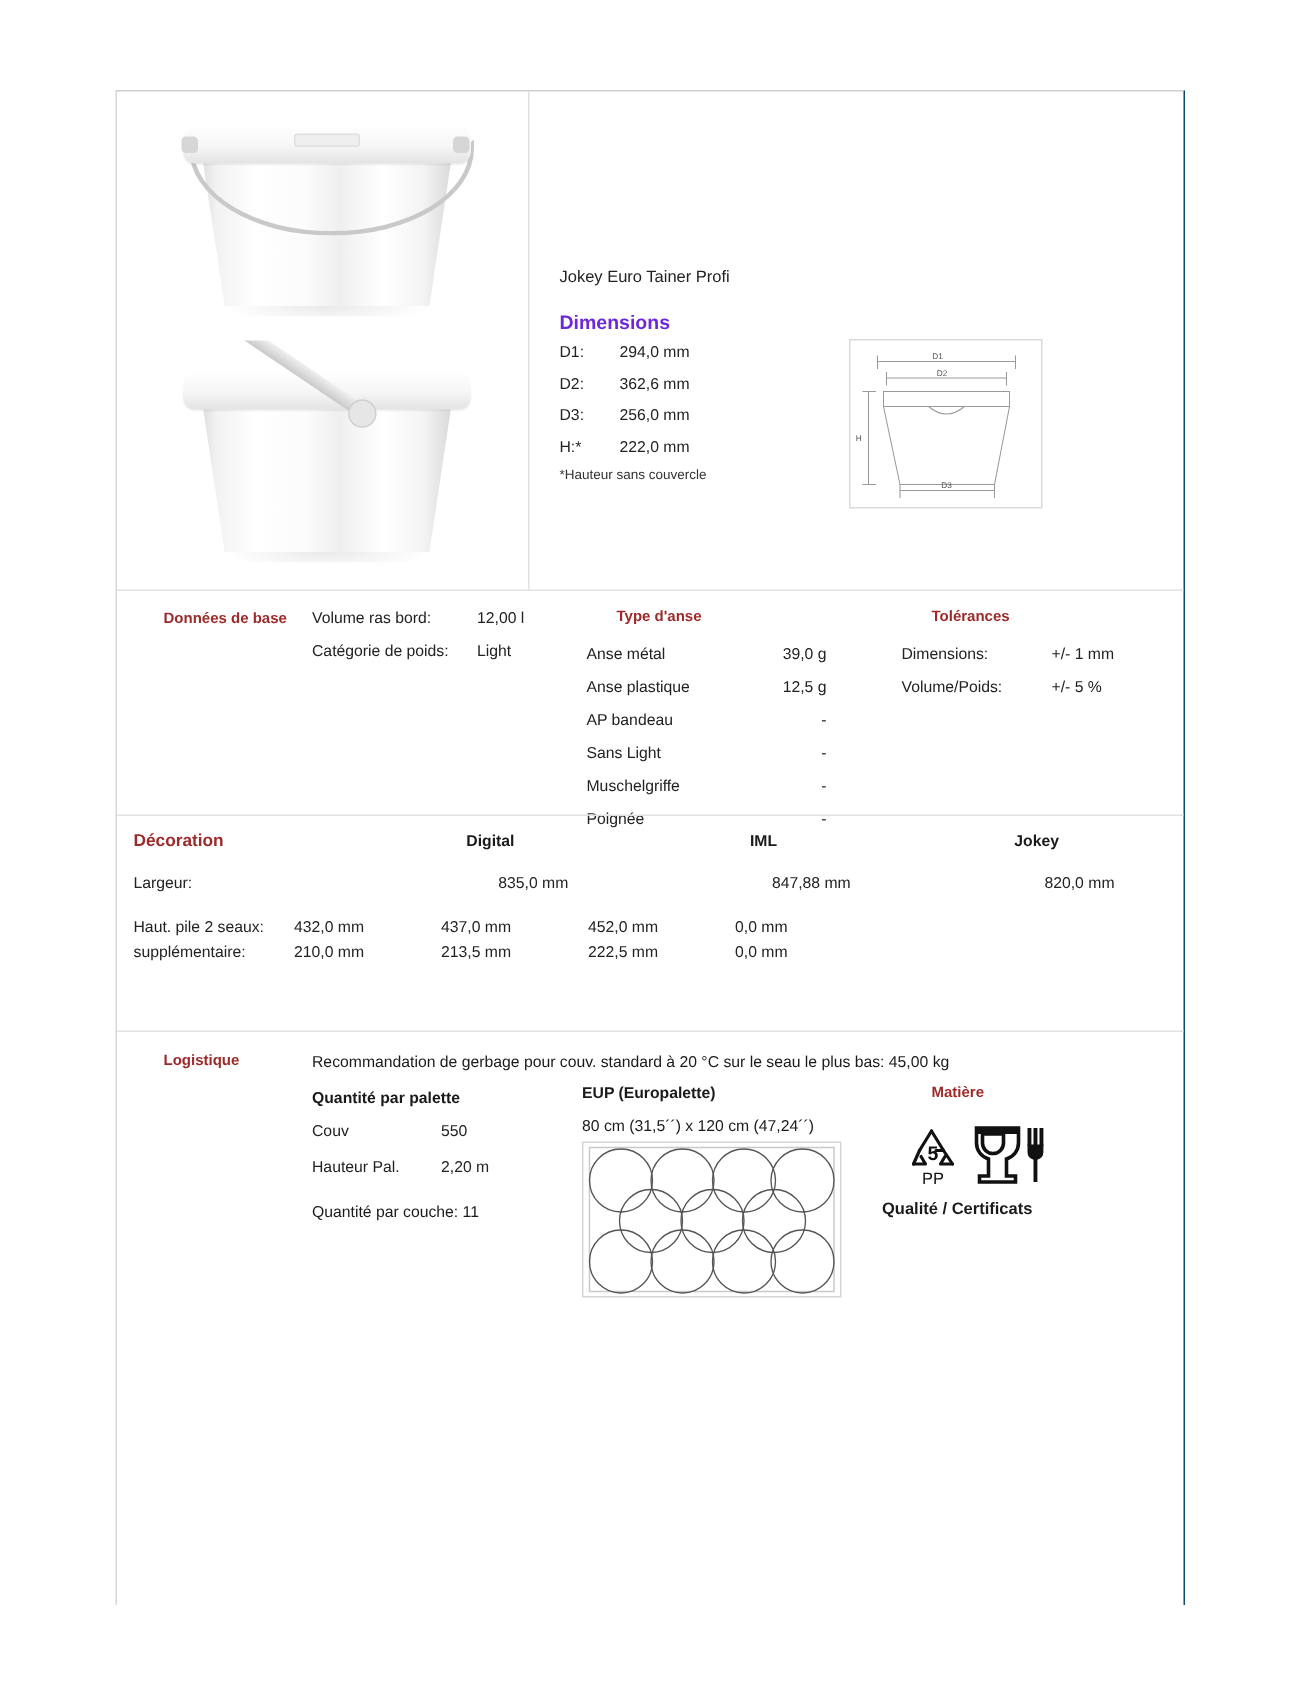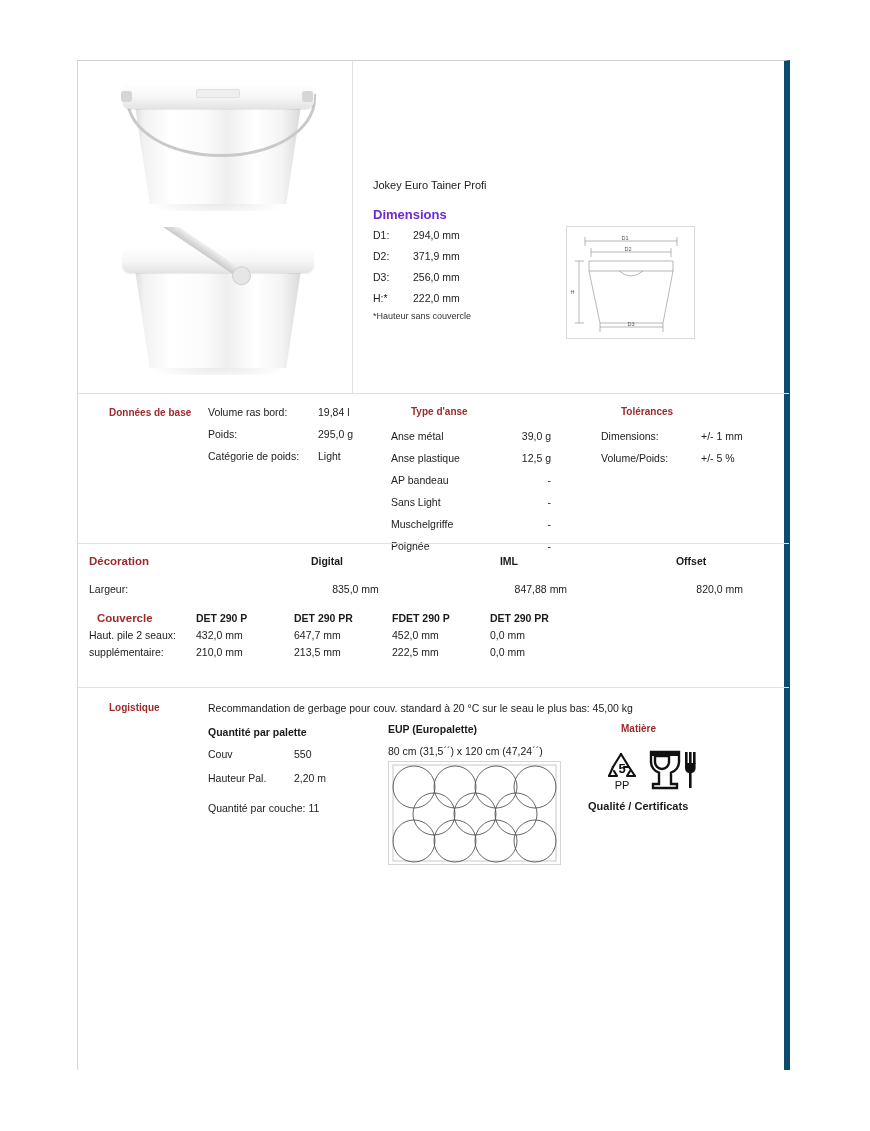--- a/index.html
+++ b/index.html
@@ -16,21 +16,21 @@
     overflow: hidden;
   }
 
   .page {
     position: absolute;
     left: 77px;
     top: 60px;
     width: 713px;
     height: 1010px;
     border-left: 1px solid #d8d8d8;
-    border-right: 6px solid #0c4a6e;
+    border-right: 1px solid #0c4a6e;
     border-top: 1px solid #d0d0d0;
     box-sizing: border-box;
   }
 
   
   .top-block {
     position: absolute;
     left: 0; top: 0;
     width: 711px;
     height: 332px;
@@ -339,21 +339,21 @@
       <div class="dims-head">Dimensions</div>
 
       <table class="dims-table">
         <tbody>
           <tr>
             <td class="k lbl">D1:</td>
             <td class="val">294,0 mm</td>
           </tr>
           <tr>
             <td class="k lbl">D2:</td>
-            <td class="val">371,9 mm</td>
+            <td class="val">362,6 mm</td>
           </tr>
           <tr>
             <td class="k lbl">D3:</td>
             <td class="val">256,0 mm</td>
           </tr>
           <tr>
             <td class="k lbl">H:*</td>
             <td class="val">222,0 mm</td>
           </tr>
         </tbody>
@@ -398,25 +398,21 @@
   </div>
 
   <div class="sec rule-top" id="sec-base">
 
     <div class="col-a redhead">Données de base</div>
 
     <table class="basetbl">
       <tbody>
         <tr>
           <td class="k lbl">Volume ras bord:</td>
-          <td class="v val">19,84 l</td>
-        </tr>
-        <tr>
-          <td class="k lbl">Poids:</td>
-          <td class="v val">295,0 g</td>
+          <td class="v val">12,00 l</td>
         </tr>
         <tr>
           <td class="k lbl">Catégorie de poids:</td>
           <td class="v val">Light</td>
         </tr>
       </tbody>
     </table>
 
     <div class="h-head redhead">Type d'anse</div>
 
@@ -467,21 +463,21 @@
   </div>
 
   <div class="sec rule-top" id="sec-deco">
 
     <table class="decotbl">
       <thead>
         <tr>
           <th class="first">Décoration</th>
           <th>Digital</th>
           <th>IML</th>
-          <th>Offset</th>
+          <th>Jokey</th>
         </tr>
       </thead>
       <tbody>
         <tr>
           <td class="rl lbl">Largeur:</td>
           <td class="rv val">835,0 mm</td>
           <td class="rv val">847,88 mm</td>
           <td class="rv val">820,0 mm</td>
         </tr>
       </tbody>
@@ -489,33 +485,26 @@
 
     <table class="lidtbl">
       <colgroup>
         <col class="c0">
           <col class="cx">
           <col class="cx">
           <col class="cx">
           <col class="cx">
       </colgroup>
       <thead>
-        <tr>
-          <th class="first">Couvercle</th>
-          <th class="m">DET 290 P</th>
-          <th class="m">DET 290 PR</th>
-          <th class="m">FDET 290 P</th>
-          <th class="m">DET 290 PR</th>
-        </tr>
       </thead>
       <tbody>
         <tr>
           <td class="lbl">Haut. pile 2 seaux:</td>
           <td class="val">432,0 mm</td>
-          <td class="val">647,7 mm</td>
+          <td class="val">437,0 mm</td>
           <td class="val">452,0 mm</td>
           <td class="val">0,0 mm</td>
         </tr>
         <tr>
           <td class="lbl">supplémentaire:</td>
           <td class="val">210,0 mm</td>
           <td class="val">213,5 mm</td>
           <td class="val">222,5 mm</td>
           <td class="val">0,0 mm</td>
         </tr>

